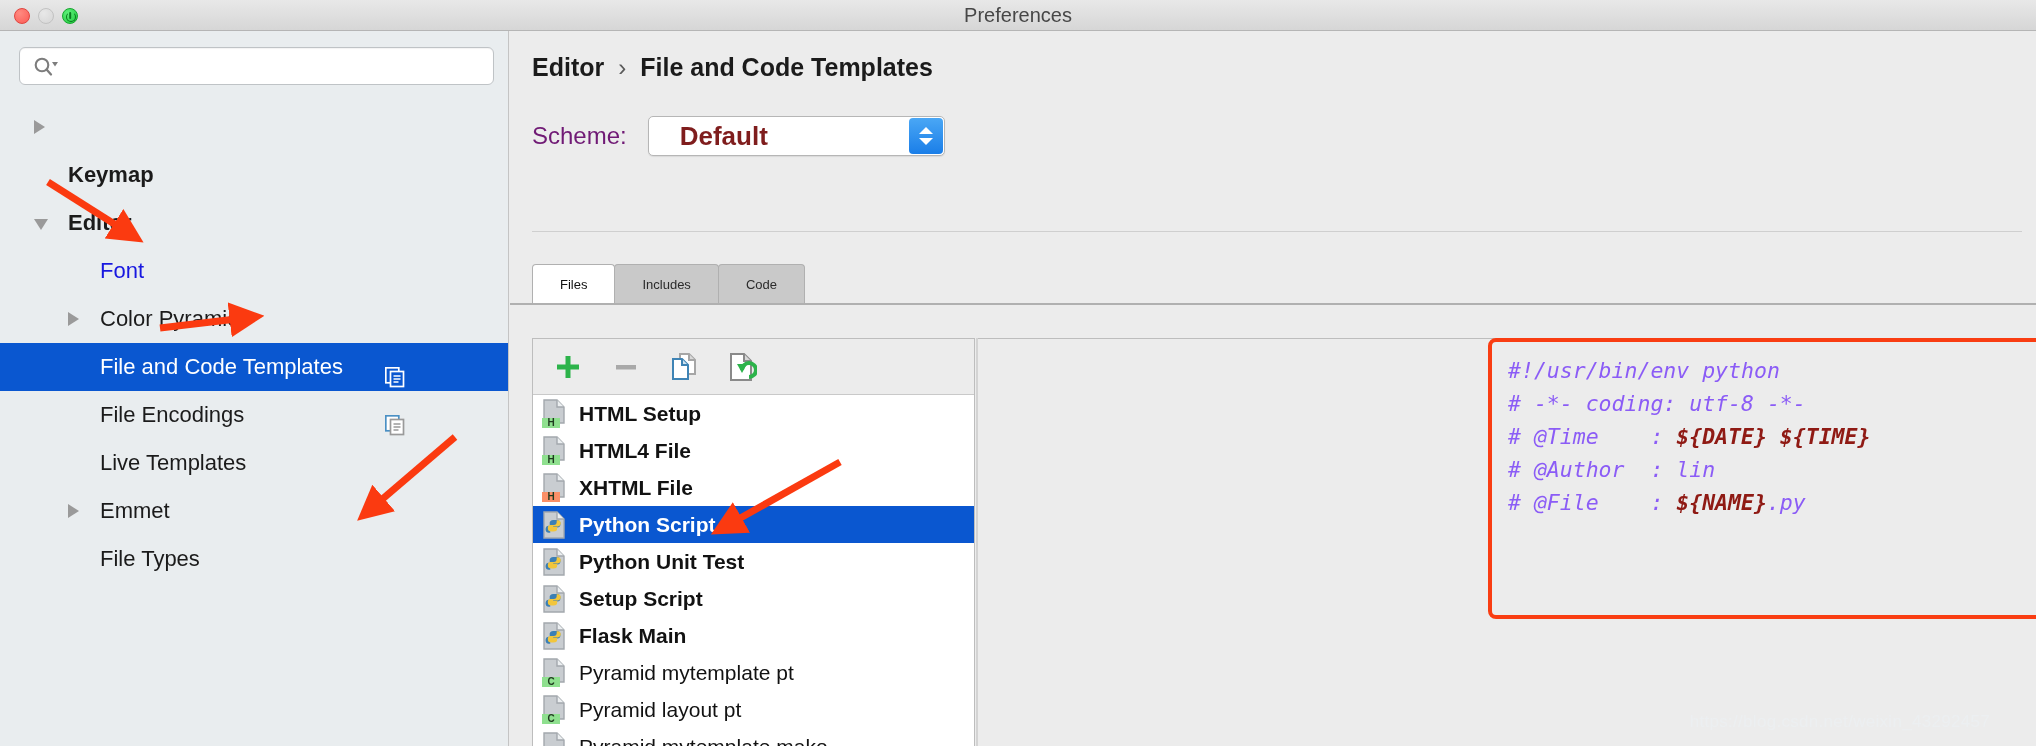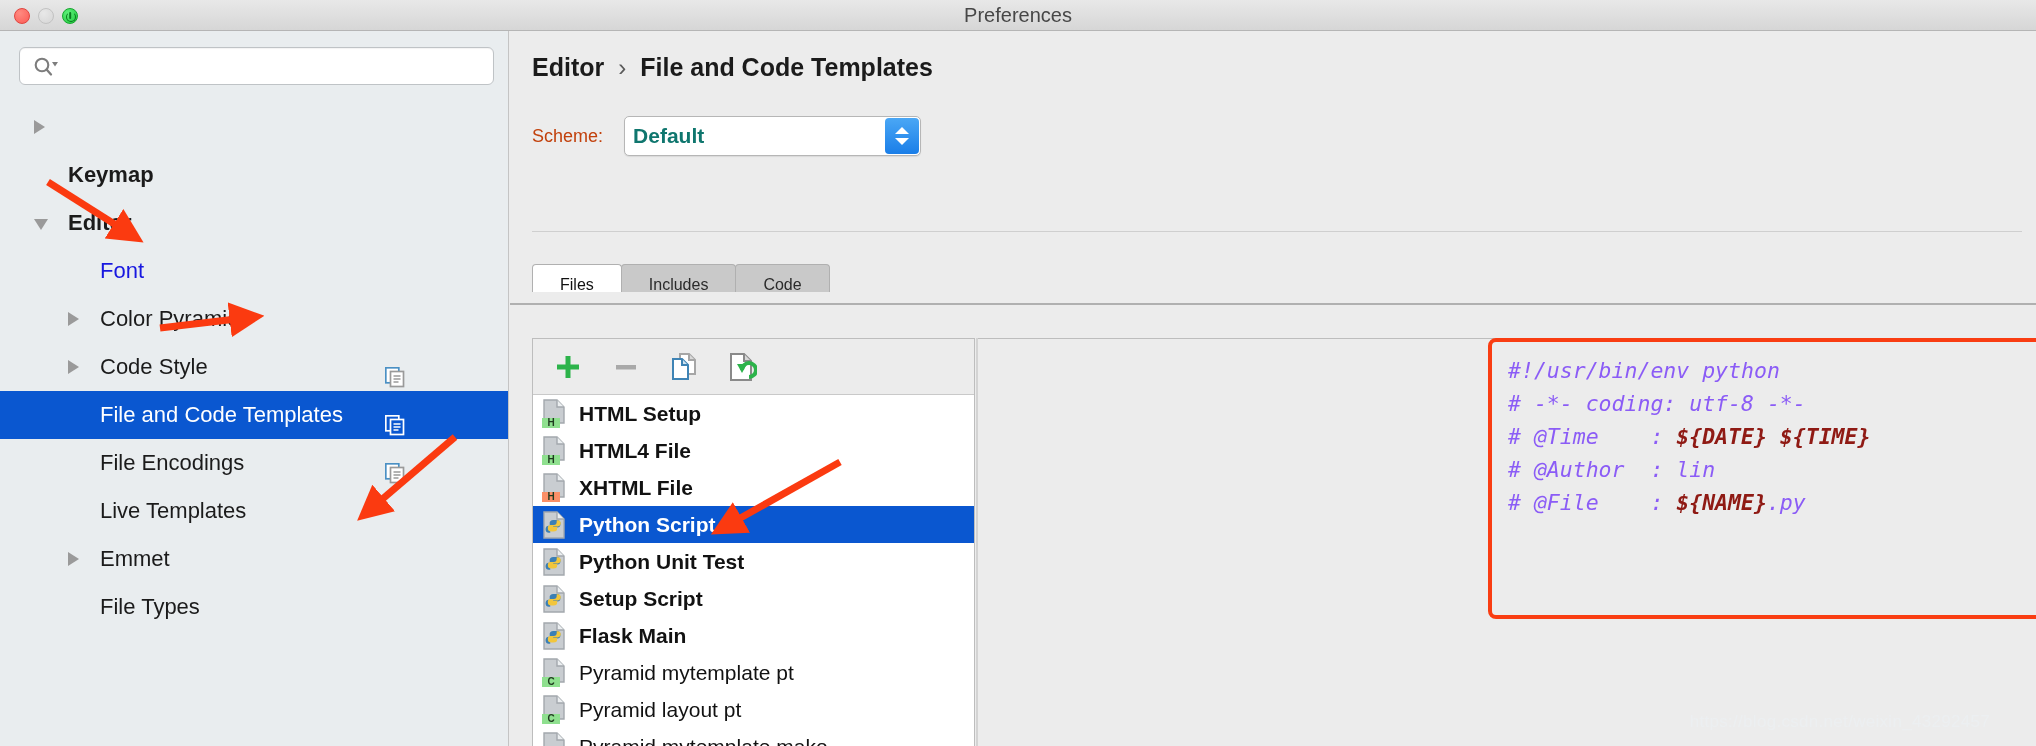--- a/index.html
+++ b/index.html
@@ -117,32 +117,32 @@
     position: absolute; left: 22px; top: 22px;
     font-size: 25px; font-weight: bold; color: #1b1b1b;
     display: flex; align-items: center; gap: 14px;
   }
   .crumb-sep { color: #5a5a5a; font-weight: normal; font-size: 24px; }
 
   .scheme-row {
     position: absolute; left: 22px; top: 85px;
     display: flex; align-items: center;
   }
-  .scheme-label { font-size: 18px; color: #c2410c; margin-right: 21px; }
+  .scheme-label { font-size: 24px; color: #701a75; margin-right: 21px; }
   .scheme-select {
     position: relative;
     width: 297px; height: 40px;
     background: #ffffff;
     border: 1px solid #b6b6b6;
     border-radius: 5px;
     box-shadow: 0 1px 1px rgba(0,0,0,.08);
     display: flex; align-items: center;
   }
   .scheme-value {
-    padding-left: 8px; font-size: 21px; font-weight: bold; color: #0f766e;
+    padding-left: 31px; font-size: 26px; font-weight: bold; color: #7f1d1d;
   }
   .stepper {
     position: absolute; right: 1px; top: 1px;
     width: 34px; height: 36px;
     background: linear-gradient(to bottom, #4aa7f5, #1a7ee8);
     border-radius: 4px;
     display: flex; flex-direction: column;
     align-items: center; justify-content: center; gap: 4px;
   }
   .chev { width: 0; height: 0; }
@@ -153,23 +153,23 @@
     position: absolute; left: 22px; top: 200px;
     width: 1490px; height: 1px; background: #cfcfcf;
   }
 
   
   .tabs {
     position: absolute; left: 22px; top: 233px;
     display: flex; align-items: flex-end;
   }
   .tab {
-    height: 28px; line-height: 39px;
+    height: 39px; line-height: 39px;
     padding: 0 27px;
-    font-size: 16px; color: #2b2b2b;
+    font-size: 13px; color: #2b2b2b;
     background: #c9c9c9;
     border: 1px solid #b0b0b0;
     border-bottom: none;
     border-top-left-radius: 4px; border-top-right-radius: 4px;
     margin-right: -1px;
     text-align: right;
   }
   .tab.active {
     background: #ffffff;
     color: #111;
@@ -283,31 +283,20 @@
         <div class="tree-item lvl0">
           <span class="arrow lvl0 open"></span>
           <span class="tree-label">Editor</span>
         </div>
         <div class="tree-item lvl1">
           <span class="tree-label blue">Font</span>
         </div>
         <div class="tree-item lvl1">
           <span class="arrow lvl1"></span>
           <span class="tree-label">Color Pyramid</span>
-        </div>
-        <div class="tree-item lvl1">
-          <span class="arrow lvl1"></span>
-          <span class="tree-label">Code Style</span>
-          <span class="copy-ico"><svg width="22" height="21" viewBox="0 0 22 21">
-  <rect x="0.8" y="0.8" width="13" height="15" fill="#fff" stroke="#4a90c4" stroke-width="1.7"></rect>
-  <rect x="5.5" y="4.5" width="13" height="15" fill="#fff" stroke="#9a9a9a" stroke-width="1.7"></rect>
-  <line x1="8.5" y1="9" x2="15.5" y2="9" stroke="#9a9a9a" stroke-width="1.5"></line>
-  <line x1="8.5" y1="12" x2="15.5" y2="12" stroke="#9a9a9a" stroke-width="1.5"></line>
-  <line x1="8.5" y1="15" x2="13.5" y2="15" stroke="#9a9a9a" stroke-width="1.5"></line>
-</svg></span>
         </div>
         <div class="tree-item lvl1 selected">
           <span class="tree-label">File and Code Templates</span>
           <span class="copy-ico"><svg width="22" height="21" viewBox="0 0 22 21">
   <rect x="0.8" y="0.8" width="13" height="15" fill="#0a57d0" stroke="#ffffff" stroke-width="1.7"></rect>
   <rect x="5.5" y="4.5" width="13" height="15" fill="#0a57d0" stroke="#ffffff" stroke-width="1.7"></rect>
   <line x1="8.5" y1="9" x2="15.5" y2="9" stroke="#ffffff" stroke-width="1.5"></line>
   <line x1="8.5" y1="12" x2="15.5" y2="12" stroke="#ffffff" stroke-width="1.5"></line>
   <line x1="8.5" y1="15" x2="13.5" y2="15" stroke="#ffffff" stroke-width="1.5"></line>
 </svg></span>

